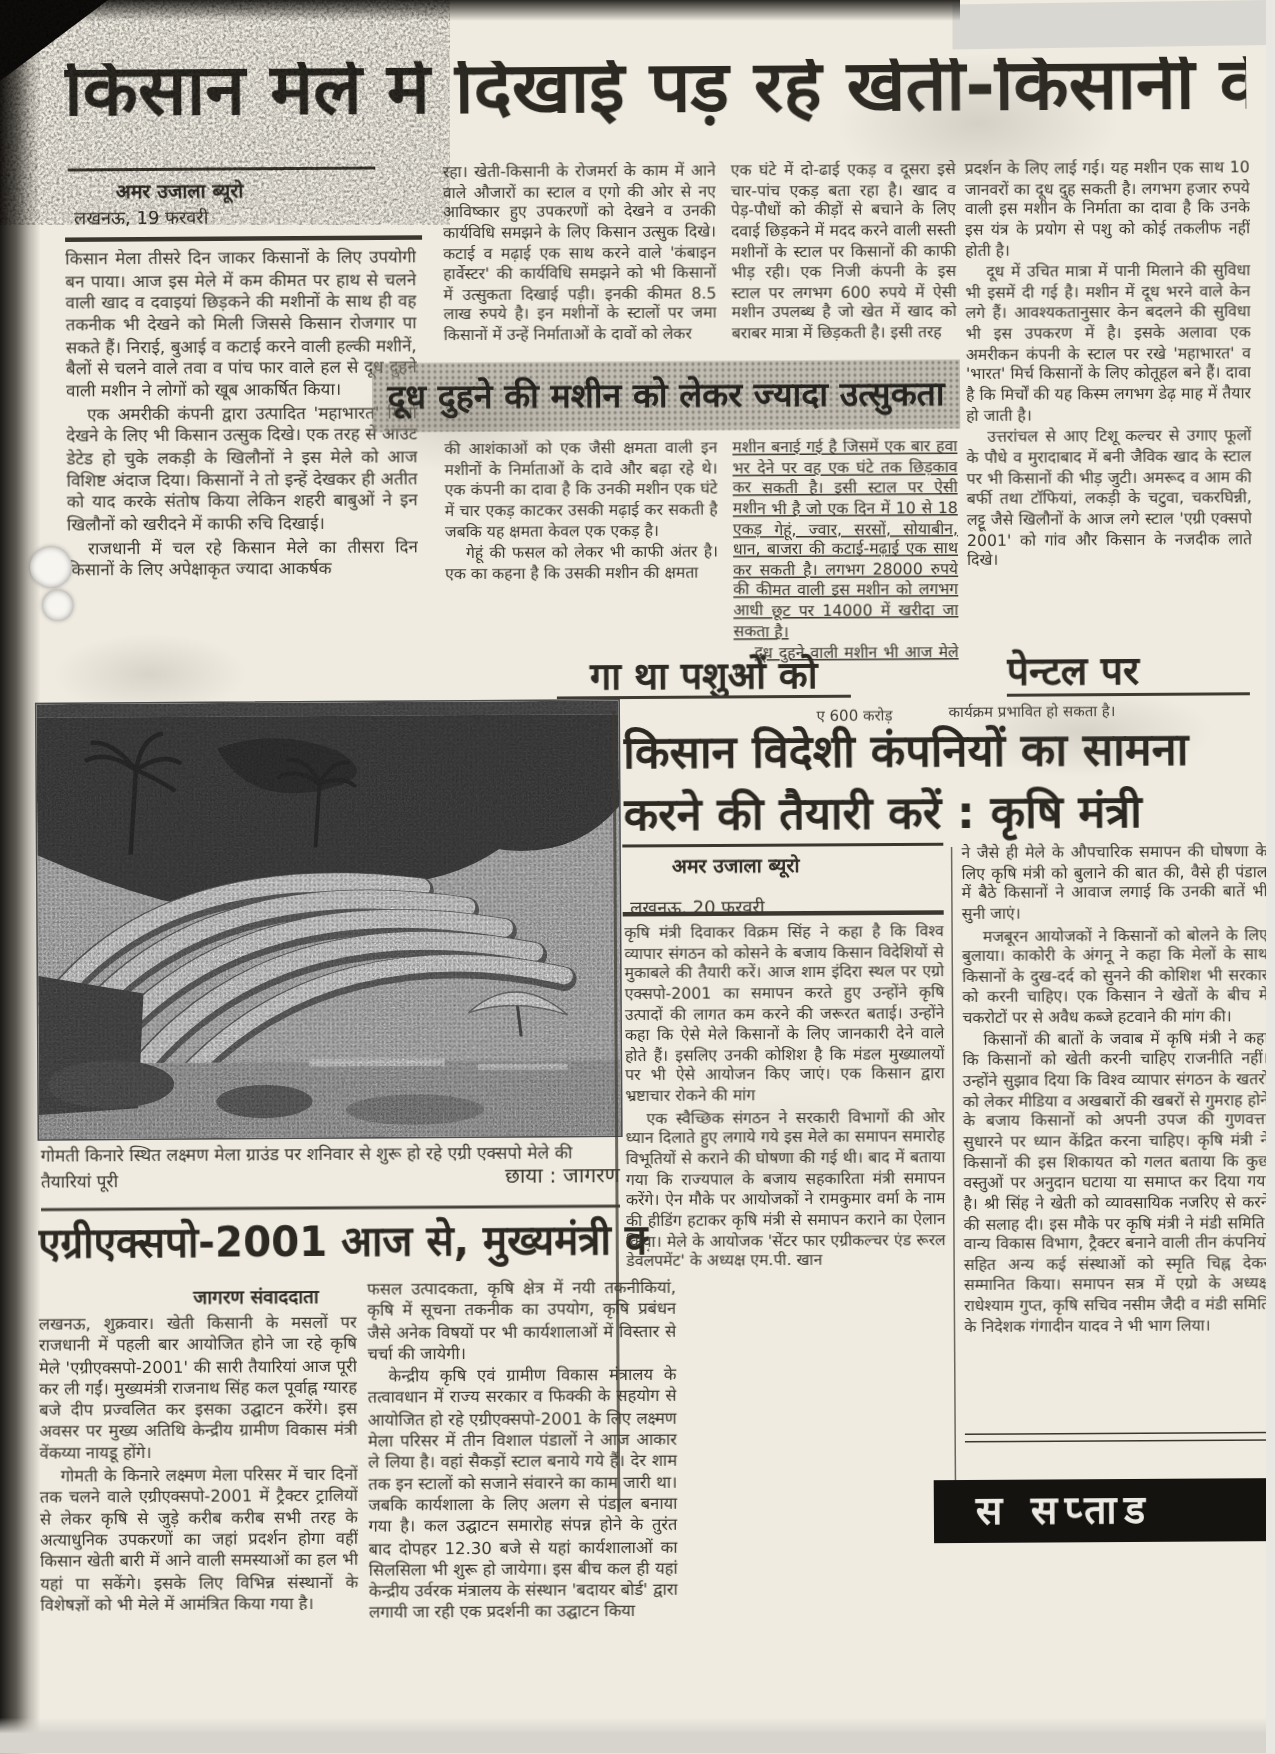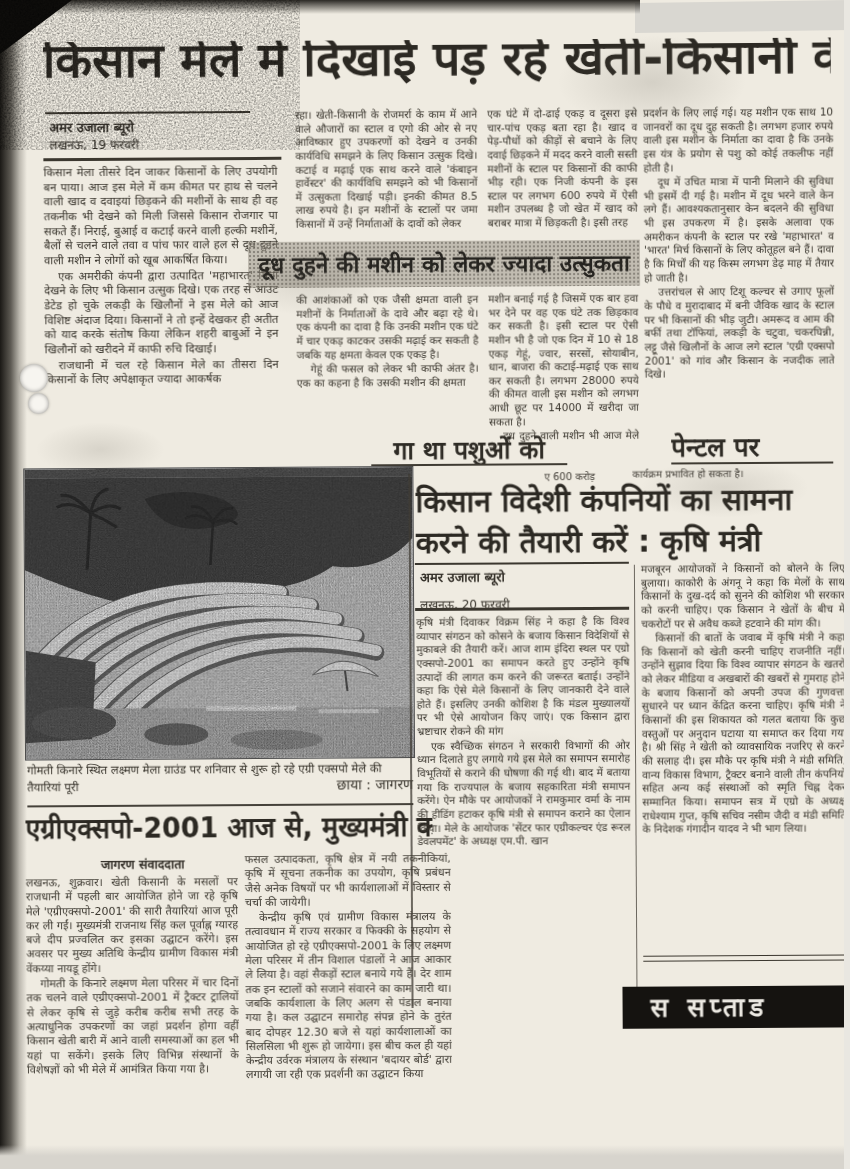--- a/index.html
+++ b/index.html
@@ -10,21 +10,21 @@
     -webkit-font-smoothing:antialiased;
   }
   .page{position:absolute;inset:0;transform:rotate(-0.35deg);transform-origin:50% 50%;}
   .abs{position:absolute;}
   .col{position:absolute;text-align:justify;font-size:10.5px;line-height:1.3;color:#3a362e;overflow:hidden;filter:blur(0.25px);}
   .col p{margin:0;}
   .col p + p{text-indent:14px;margin-top:1px;}
   .headline-big{font-weight:bold;color:#2c2923;white-space:nowrap;overflow:hidden;filter:blur(0.2px);}
   .rule{position:absolute;background:#3b372f;}
   .vrule{position:absolute;background:rgba(64,60,52,0.75);}
-  .byline{position:absolute;font-weight:bold;font-size:13px;color:#332f28;filter:blur(0.2px);}
+  .byline{position:absolute;font-weight:bold;font-size:13px;color:#332f28;filter:blur(0.2px);margin-left:28px;}
   .dateline{position:absolute;font-size:12px;color:#3a362e;filter:blur(0.2px);}
   
   .h1wrap{left:46px;top:40px;width:788px;height:58px;overflow:hidden;}
   .h1text{position:relative;top:-15px;font-size:47px;line-height:68px;transform:scaleX(1.02);transform-origin:left;}
   
   .band{
     left:250px;top:241px;width:392px;height:46px;line-height:46px;
     font-size:22.5px;font-weight:bold;color:#262420;text-align:center;white-space:nowrap;overflow:hidden;
     background-color:rgba(148,142,130,0.5);
     background-image:radial-gradient(rgba(70,66,58,0.45) 0.8px, transparent 1.3px);
@@ -98,21 +98,21 @@
     <p>उत्तरांचल से आए टिशू कल्चर से उगाए फूलों के पौधे व मुरादाबाद में बनी जैविक खाद के स्टाल पर भी किसानों की भीड़ जुटी। अमरूद व आम की बर्फी तथा टॉफियां, लकड़ी के चटुवा, चकरघिन्नी, लट्टू जैसे खिलौनों के आज लगे स्टाल 'एग्री एक्सपो 2001' को गांव और किसान के नजदीक लाते दिखे।</p>
   </div>
 
   <div class="abs band">दूध दुहने की मशीन को लेकर ज्यादा उत्सुकता</div>
 
   <div class="col" style="left:298px;top:293px;width:182px;height:157px;">
     <p>की आशंकाओं को एक जैसी क्षमता वाली इन मशीनों के निर्माताओं के दावे और बढ़ा रहे थे। एक कंपनी का दावा है कि उनकी मशीन एक घंटे में चार एकड़ काटकर उसकी मढ़ाई कर सकती है जबकि यह क्षमता केवल एक एकड़ है।</p>
     <p>गेहूं की फसल को लेकर भी काफी अंतर है। एक का कहना है कि उसकी मशीन की क्षमता</p>
   </div>
 
-  <div class="col" style="left:490px;top:293px;width:150px;height:157px;">
+  <div class="col" style="left:490px;top:293px;width:150px;height:157px;text-decoration:underline;">
     <p>मशीन बनाई गई है जिसमें एक बार हवा भर देने पर वह एक घंटे तक छिड़काव कर सकती है। इसी स्टाल पर ऐसी मशीन भी है जो एक दिन में 10 से 18 एकड़ गेहूं, ज्वार, सरसों, सोयाबीन, धान, बाजरा की कटाई-मढ़ाई एक साथ कर सकती है। लगभग 28000 रुपये की कीमत वाली इस मशीन को लगभग आधी छूट पर 14000 में खरीदा जा सकता है।</p>
     <p>दूध दुहने वाली मशीन भी आज मेले में</p>
   </div>
 
   <div class="frag-big" style="left:372px;top:432px;width:196px;height:32px;font-size:25px;text-align:center;">गा था पशुओं को</div>
   <div class="frag-big" style="left:640px;top:430px;width:162px;height:34px;font-size:26px;margin-left:32px;">पेन्टल पर</div>
   <div class="frag-small" style="left:545px;top:470px;">ए 600 करोड़</div>
   <div class="frag-small" style="left:633px;top:468px;">कार्यक्रम प्रभावित हो सकता है।</div>
 
   <div class="abs photo">
@@ -205,20 +205,21 @@
   <div class="rule" style="left:415px;top:608px;width:214px;height:3px;"></div>
 
   <div class="col" style="left:416px;top:616px;width:213px;height:392px;">
     <p>कृषि मंत्री दिवाकर विक्रम सिंह ने कहा है कि विश्व व्यापार संगठन को कोसने के बजाय किसान विदेशियों से मुकाबले की तैयारी करें। आज शाम इंदिरा स्थल पर एग्रो एक्सपो-2001 का समापन करते हुए उन्होंने कृषि उत्पादों की लागत कम करने की जरूरत बताई। उन्होंने कहा कि ऐसे मेले किसानों के लिए जानकारी देने वाले होते हैं। इसलिए उनकी कोशिश है कि मंडल मुख्यालयों पर भी ऐसे आयोजन किए जाएं। एक किसान द्वारा भ्रष्टाचार रोकने की मांग</p>
     <p>एक स्वैच्छिक संगठन ने सरकारी विभागों की ओर ध्यान दिलाते हुए लगाये गये इस मेले का समापन समारोह विभूतियों से कराने की घोषणा की गई थी। बाद में बताया गया कि राज्यपाल के बजाय सहकारिता मंत्री समापन करेंगे। ऐन मौके पर आयोजकों ने रामकुमार वर्मा के नाम की हीडिंग हटाकर कृषि मंत्री से समापन कराने का ऐलान किया। मेले के आयोजक 'सेंटर फार एग्रीकल्चर एंड रूरल डेवलपमेंट' के अध्यक्ष एम.पी. खान</p>
   </div>
 
   <div class="vrule" style="left:634px;top:566px;width:1px;height:436px;"></div>
 
   <div class="col" style="left:641px;top:564px;width:204px;height:391px;">
+    <p>ने जैसे ही मेले के औपचारिक समापन की घोषणा के लिए कृषि मंत्री को बुलाने की बात की, वैसे ही पंडाल में बैठे किसानों ने आवाज लगाई कि उनकी बातें भी सुनी जाएं।</p>
     <p>मजबूरन आयोजकों ने किसानों को बोलने के लिए बुलाया। काकोरी के अंगनू ने कहा कि मेलों के साथ किसानों के दुख-दर्द को सुनने की कोशिश भी सरकार को करनी चाहिए। एक किसान ने खेतों के बीच में चकरोटों पर से अवैध कब्जे हटवाने की मांग की।</p>
     <p>किसानों की बातों के जवाब में कृषि मंत्री ने कहा कि किसानों को खेती करनी चाहिए राजनीति नहीं। उन्होंने सुझाव दिया कि विश्व व्यापार संगठन के खतरों को लेकर मीडिया व अखबारों की खबरों से गुमराह होने के बजाय किसानों को अपनी उपज की गुणवत्ता सुधारने पर ध्यान केंद्रित करना चाहिए। कृषि मंत्री ने किसानों की इस शिकायत को गलत बताया कि कुछ वस्तुओं पर अनुदान घटाया या समाप्त कर दिया गया है। श्री सिंह ने खेती को व्यावसायिक नजरिए से करने की सलाह दी। इस मौके पर कृषि मंत्री ने मंडी समिति, वान्य विकास विभाग, ट्रैक्टर बनाने वाली तीन कंपनियों सहित अन्य कई संस्थाओं को स्मृति चिह्न देकर सम्मानित किया। समापन सत्र में एग्रो के अध्यक्ष राधेश्याम गुप्त, कृषि सचिव नसीम जैदी व मंडी समिति के निदेशक गंगादीन यादव ने भी भाग लिया।</p>
   </div>
 
   <div class="endrule"></div>
 
   <div class="ad">स सप्ताड</div>
 
   <div class="blotch" style="left:560px;top:36px;width:190px;height:95px;background:radial-gradient(ellipse, rgba(90,86,76,0.18), transparent 70%);"></div>
   <div class="blotch" style="left:235px;top:245px;width:150px;height:70px;background:radial-gradient(ellipse, rgba(80,76,66,0.14), transparent 70%);"></div>

